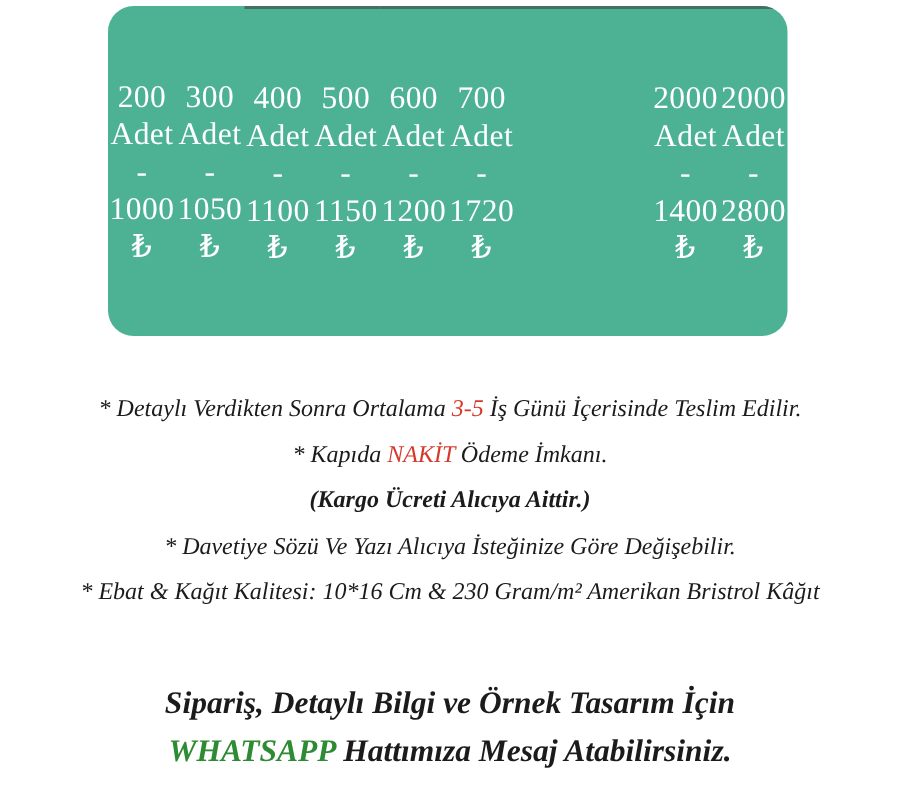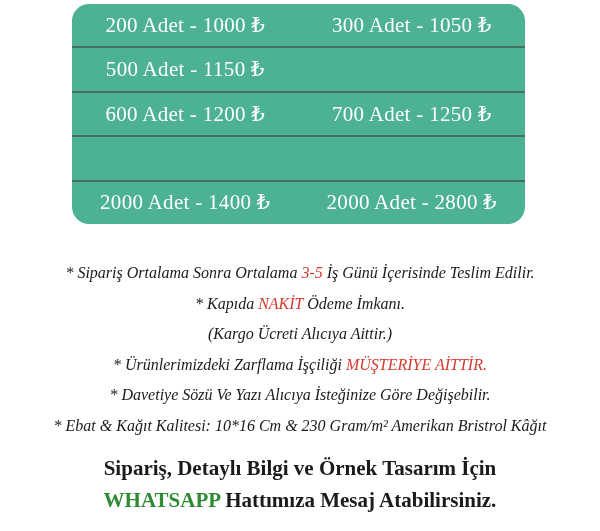--- a/index.html
+++ b/index.html
@@ -21,21 +21,21 @@
   }
   .canvas{ position:relative; width:600px; height:531px; }
 
   
   .price-table{
     position:absolute; left:72px; top:4px;
     width:453px; height:220px;
     background:var(--table-green);
     border-radius:17px;
     overflow:hidden;
-    display:flex; flex-direction:column;
+    display:flex; flex-direction:row;
   }
   .price-row{
     flex:1; display:flex; align-items:center;
   }
   .price-row + .price-row{ border-top:2px solid var(--divider); }
   .price-cell{
     width:50%; text-align:center;
     font-size:21px; color:var(--table-text);
     letter-spacing:.3px;
   }
@@ -44,65 +44,65 @@
   .notes{
     position:absolute; top:258px; left:0; width:600px;
     text-align:center;
     font-style:italic;
     font-size:16px;
   }
   .note-line{
     line-height:30.5px;
     white-space:pre;
   }
-  .note-line.bold{ font-weight:normal; }
+  .note-line.bold{ font-weight:bold; }
   .part-red{ color:var(--red);font-style:italic; }
 
   
   .footer{
     position:absolute; top:452px; left:0; width:600px;
     text-align:center;
-    font-size:21px; font-weight:bold; 
+    font-size:21px; font-weight:bold; font-style:italic;
   }
   .footer-line{
     line-height:32px;
     white-space:pre;
   }
   .part-green{ color:var(--green); }
 </style>
 </head>
 <body>
 
 <div class="canvas">
 
   <div class="price-table">
       <div class="price-row">
         <div class="price-cell">200 Adet - 1000 ₺</div>
         <div class="price-cell">300 Adet - 1050 ₺</div>
       </div>
       <div class="price-row">
+        <div class="price-cell">400 Adet - 1100 ₺</div>
         <div class="price-cell">500 Adet - 1150 ₺</div>
       </div>
       <div class="price-row">
         <div class="price-cell">600 Adet - 1200 ₺</div>
-        <div class="price-cell">700 Adet - 1250 ₺</div>
+        <div class="price-cell">700 Adet - 1720 ₺</div>
       </div>
       <div class="price-row">
       </div>
       <div class="price-row">
         <div class="price-cell">2000 Adet - 1400 ₺</div>
         <div class="price-cell">2000 Adet - 2800 ₺</div>
       </div>
     </div>
 
   <div class="notes">
-      <div class="note-line"><span>* Sipariş Ortalama Sonra Ortalama </span><span class="part-red">3-5</span><span> İş Günü İçerisinde Teslim Edilir.</span></div>
+      <div class="note-line"><span>* Detaylı Verdikten Sonra Ortalama </span><span class="part-red">3-5</span><span> İş Günü İçerisinde Teslim Edilir.</span></div>
       <div class="note-line"><span>* Kapıda </span><span class="part-red">NAKİT</span><span> Ödeme İmkanı.</span></div>
       <div class="note-line bold"><span>(Kargo Ücreti Alıcıya Aittir.)</span></div>
-      <div class="note-line"><span>* Ürünlerimizdeki Zarflama İşçiliği </span><span class="part-red">MÜŞTERİYE AİTTİR.</span></div>
       <div class="note-line"><span>* Davetiye Sözü Ve Yazı Alıcıya İsteğinize Göre Değişebilir.</span></div>
       <div class="note-line"><span>* Ebat &amp; Kağıt Kalitesi: 10*16 Cm &amp; 230 Gram/m² Amerikan Bristrol Kâğıt</span></div>
     </div>
 
   <div class="footer">
     <div class="footer-line">Sipariş, Detaylı Bilgi ve Örnek Tasarım İçin</div>
     <div class="footer-line"><span class="part-green">WHATSAPP</span><span> Hattımıza Mesaj Atabilirsiniz.</span></div>
   </div>
 
 </div>

